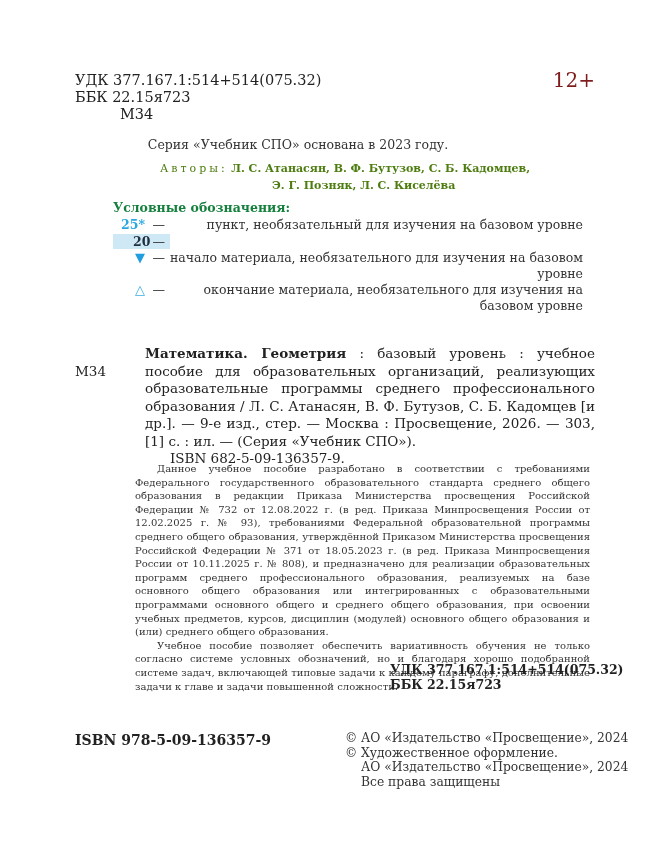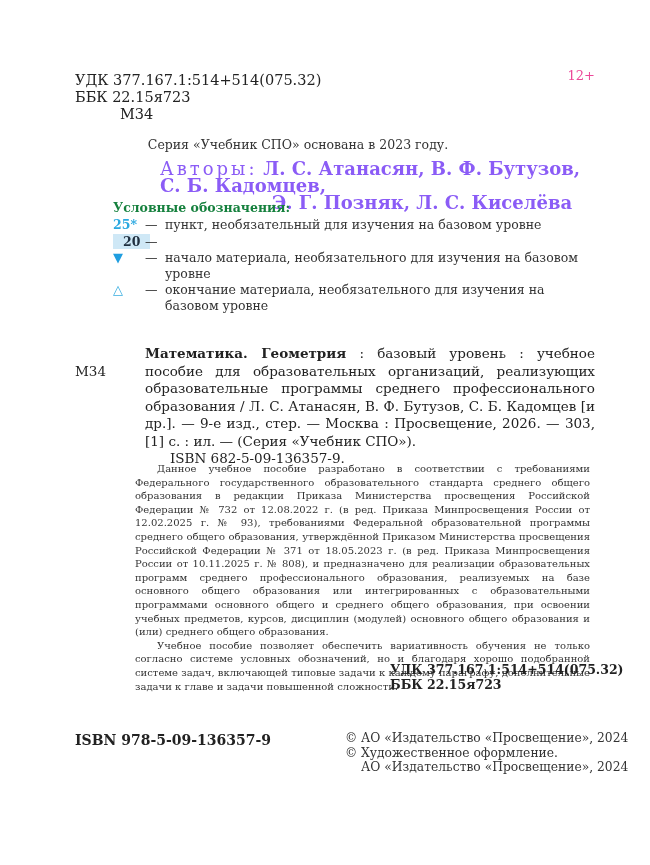--- a/index.html
+++ b/index.html
@@ -5,36 +5,36 @@
     html, body { margin: 0; padding: 0; background: #ffffff; }
     body {
       width: 650px; height: 865px; position: relative; overflow: hidden;
       font-family: "DejaVu Serif", "Liberation Serif", serif;
       color: #1f1f1f;
     }
     .abs { position: absolute; }
     .udk-block { left: 75px; top: 72px; font-size: 14.5px; line-height: 17px; color: #222; }
     .udk-block .line { white-space: nowrap; }
     .udk-block .m34 { padding-left: 45px; }
-    .age { right: 55px; top: 68px; font-size: 13px; color: #ec4899; }
+    .age { right: 55px; top: 68px; font-size: 20px; color: #7f1d1d; }
 
     .series { left: 0; width: 596px; top: 137px; text-align: center; font-size: 12.5px; color: #333; }
-    .authors { left: 160px; top: 160px; width: 440px; font-size: 18px; line-height: 17px; color: #8b5cf6; }
+    .authors { left: 160px; top: 160px; width: 440px; font-size: 11px; line-height: 17px; color: #4d7c0f; }
     .authors .label { letter-spacing: 3px; }
     .authors .names { font-weight: bold; }
     .authors .l2 { padding-left: 112px; font-weight: bold; }
 
     .legend-title { left: 113px; top: 200px; font-size: 12.5px; font-weight: bold; color: #15803d; }
-    .legend { left: 113px; top: 217px; width: 470px; font-size: 12.5px; line-height: 15.5px; color: #333; }
+    .legend { left: 113px; top: 217px; width: 470px; font-size: 12.5px; line-height: 15.5px; color: #333; text-align: right; }
     .legend .row { display: flex; margin-bottom: 1px; }
     .legend .sym { width: 32px; flex: none; }
     .legend .dash { width: 20px; flex: none; }
     .legend .text { flex: 1; }
     .sym-blue { color: #2aa8e0; font-weight: bold; }
-    .sym-box { background: #cfe8f6; font-weight: bold; color: #1f2f3f; padding: 0 10px; }
+    .sym-box { background: #cfe8f6; font-weight: bold; color: #1f2f3f; padding: 0 20px; }
     .tri-down { color: #1f9ee0; font-size: 13px; }
     .tri-up { color: #3aaee0; font-size: 13px; }
 
     .catalog { left: 75px; top: 345px; width: 520px; font-size: 13.5px; line-height: 17.5px; color: #222; }
     .catalog .m34 { position: absolute; left: 0; top: 17.5px; }
     .catalog .body { padding-left: 70px; text-align: justify; }
     .catalog .title { font-weight: bold; }
     .catalog .isbn { padding-left: 95px; }
 
     .annotation { left: 135px; top: 462px; width: 455px; font-size: 10px; line-height: 13.6px; color: #333; text-align: justify; }
@@ -118,13 +118,17 @@
     <span>АО «Издательство «Просвещение», 2024</span>
   </div>
   <div class="row">
     <span class="c">©</span>
     <span>Художественное оформление.</span>
   </div>
   <div class="row">
     <span class="c"></span>
     <span>АО «Издательство «Просвещение», 2024</span>
   </div>
+  <div class="row">
+    <span class="c"></span>
+    <span>Все права защищены</span>
+  </div>
 </div>
 
 </body></html>

